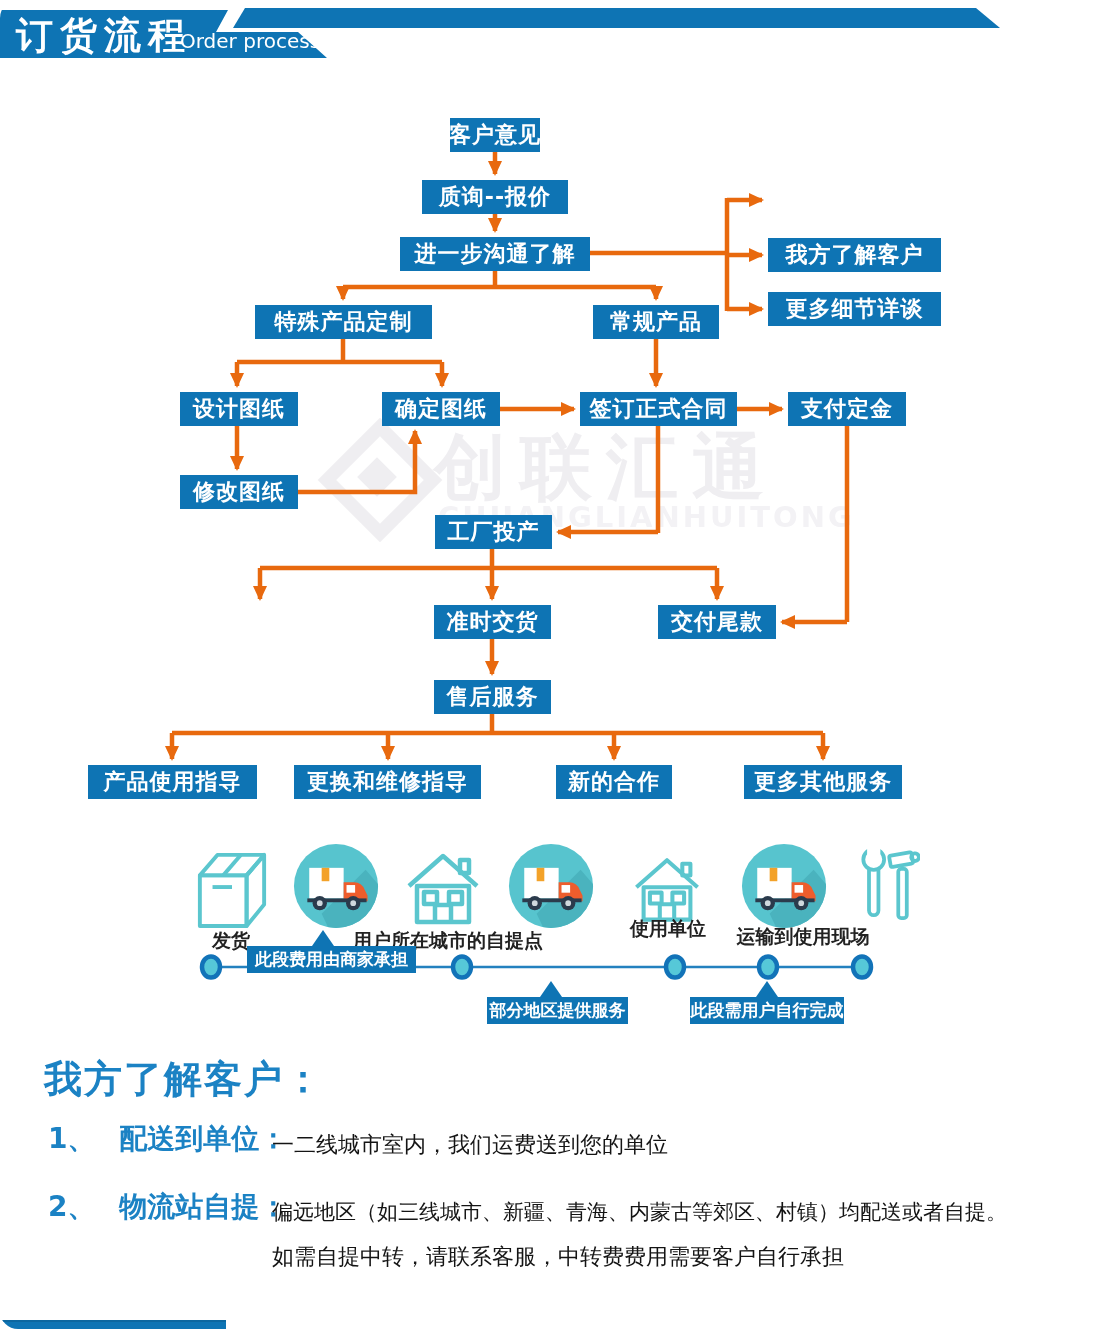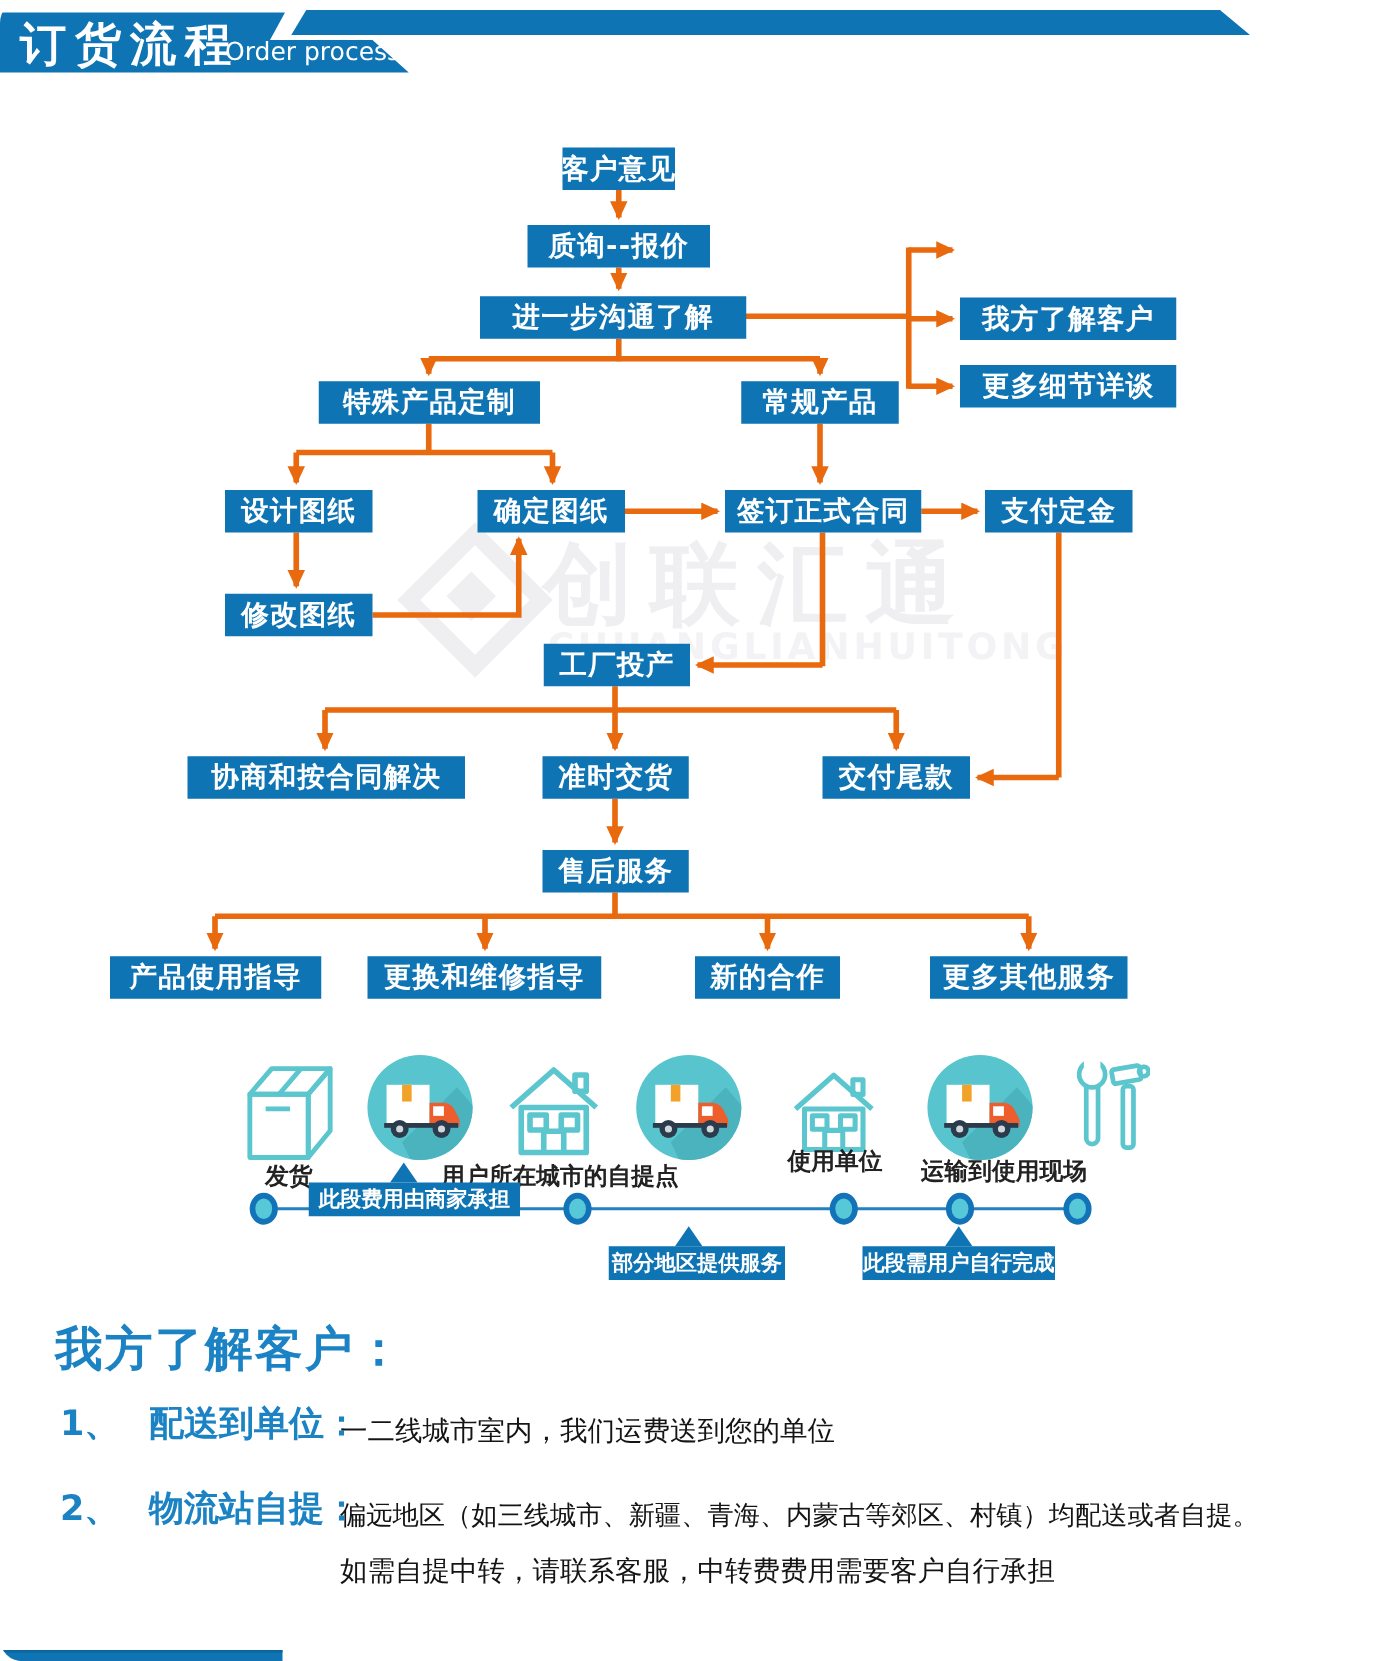--- a/index.html
+++ b/index.html
@@ -103,32 +103,31 @@
       <ellipse cx="211" cy="967" rx="9" ry="10.5" fill="#56c8d8" stroke="#1273b8" stroke-width="4.5"></ellipse>
       <ellipse cx="462" cy="967" rx="9" ry="10.5" fill="#56c8d8" stroke="#1273b8" stroke-width="4.5"></ellipse>
       <ellipse cx="675" cy="967" rx="9" ry="10.5" fill="#56c8d8" stroke="#1273b8" stroke-width="4.5"></ellipse>
       <ellipse cx="768" cy="967" rx="9" ry="10.5" fill="#56c8d8" stroke="#1273b8" stroke-width="4.5"></ellipse>
       <ellipse cx="862" cy="967" rx="9" ry="10.5" fill="#56c8d8" stroke="#1273b8" stroke-width="4.5"></ellipse>
     </g>
   </svg>
 
   <div class="fbox" style="left:450px;top:118px;width:90px">客户意见</div>
   <div class="fbox" style="left:422px;top:180px;width:146px">质询--报价</div>
-  <div class="fbox" style="left:384px;top:237px;width:213px">进一步沟通了解</div>
+  <div class="fbox" style="left:400px;top:237px;width:190px">进一步沟通了解</div>
   <div class="fbox" style="left:768px;top:238px;width:173px">我方了解客户</div>
   <div class="fbox" style="left:768px;top:292px;width:173px">更多细节详谈</div>
   <div class="fbox" style="left:255px;top:305px;width:177px">特殊产品定制</div>
   <div class="fbox" style="left:593px;top:305px;width:126px">常规产品</div>
   <div class="fbox" style="left:180px;top:392px;width:118px">设计图纸</div>
   <div class="fbox" style="left:382px;top:392px;width:118px">确定图纸</div>
   <div class="fbox" style="left:580px;top:392px;width:157px">签订正式合同</div>
   <div class="fbox" style="left:788px;top:392px;width:118px">支付定金</div>
   <div class="fbox" style="left:180px;top:475px;width:118px">修改图纸</div>
   <div class="fbox" style="left:435px;top:515px;width:117px">工厂投产</div>
-  <div class="fbox" style="left:150px;top:605px;width:222px">协商和按合同解决</div>
   <div class="fbox" style="left:434px;top:605px;width:117px">准时交货</div>
   <div class="fbox" style="left:658px;top:605px;width:118px">交付尾款</div>
   <div class="fbox" style="left:434px;top:680px;width:117px">售后服务</div>
   <div class="fbox" style="left:88px;top:765px;width:169px">产品使用指导</div>
   <div class="fbox" style="left:294px;top:765px;width:187px">更换和维修指导</div>
   <div class="fbox" style="left:556px;top:765px;width:116px">新的合作</div>
   <div class="fbox" style="left:744px;top:765px;width:158px">更多其他服务</div>
 
   <svg class="ic" style="left:195px;top:846px" width="74" height="86" viewBox="0 0 76 88">
     <g stroke="#5bc6ce" stroke-width="4" fill="none" stroke-linejoin="round">

